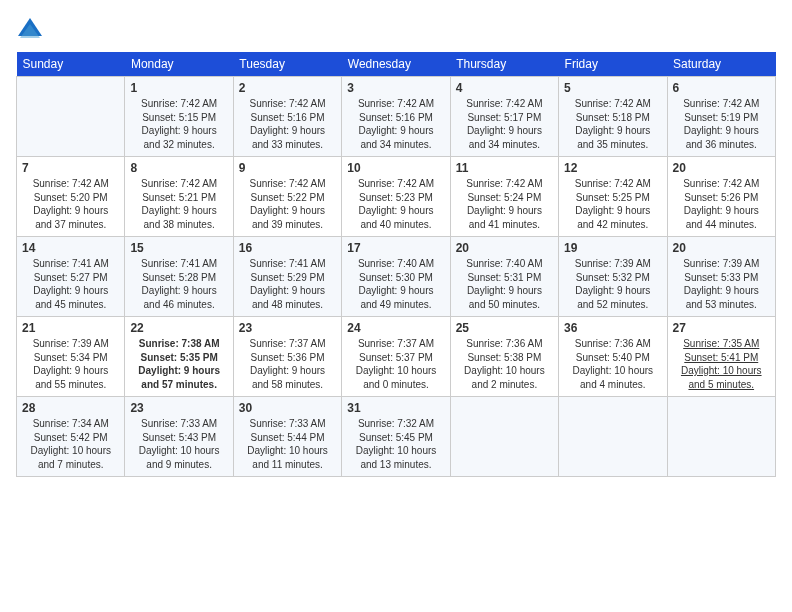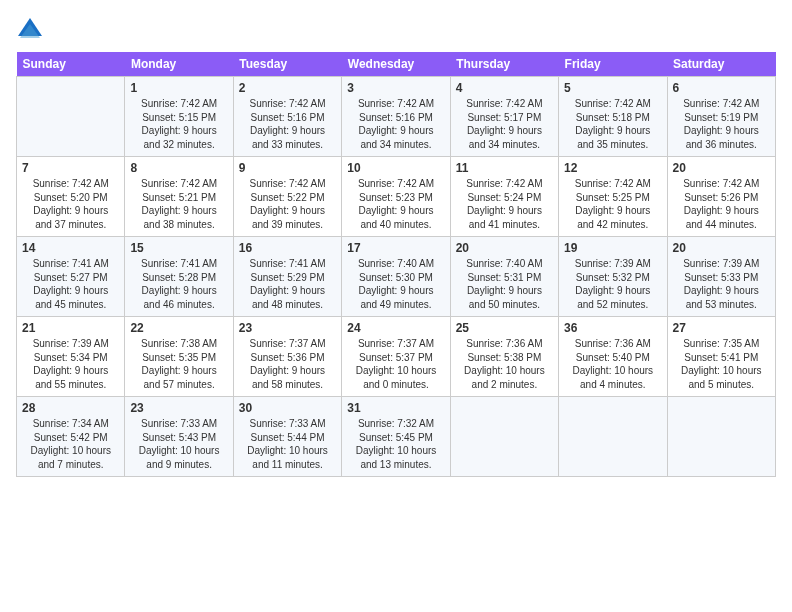--- a/index.html
+++ b/index.html
@@ -45,26 +45,26 @@
     .location-title {
       font-size: 16px;
       color: #333;
     }
     table {
       width: 100%;
       border-collapse: collapse;
       font-size: 11px;
     }
     thead tr th {
-      background-color: #8b5cf6;
+      background-color: #1d4ed8;
       color: #fff;
       text-align: left;
       padding: 5px 6px;
       font-size: 12px;
-      font-weight: bold;
+      font-weight: normal;
     }
     tbody tr td {
       border: 1px solid #ccc;
       vertical-align: top;
       padding: 4px 5px;
       height: 80px;
       width: 14.28%;
       color: #333;
     }
     tbody tr td .day-num {
@@ -272,21 +272,21 @@
       <tr>
         <td>
           <span class="day-num">21</span>
           <div class="day-info" style="white-space: pre-line;">Sunrise: 7:39 AM
 Sunset: 5:34 PM
 Daylight: 9 hours
 and 55 minutes.</div>
         </td>
         <td>
           <span class="day-num">22</span>
-          <div class="day-info" style="white-space: pre-line;">Sunrise: 7:38 AM
+          <div class="day-info" style="white-space: pre-line; font-weight: bold;">Sunrise: 7:38 AM
 Sunset: 5:35 PM
 Daylight: 9 hours
 and 57 minutes.</div>
         </td>
         <td>
           <span class="day-num">23</span>
           <div class="day-info" style="white-space: pre-line;">Sunrise: 7:37 AM
 Sunset: 5:36 PM
 Daylight: 9 hours
 and 58 minutes.</div>
@@ -307,21 +307,21 @@
         </td>
         <td>
           <span class="day-num">36</span>
           <div class="day-info" style="white-space: pre-line;">Sunrise: 7:36 AM
 Sunset: 5:40 PM
 Daylight: 10 hours
 and 4 minutes.</div>
         </td>
         <td>
           <span class="day-num">27</span>
-          <div class="day-info" style="white-space: pre-line;">Sunrise: 7:35 AM
+          <div class="day-info" style="white-space: pre-line; text-decoration: underline;">Sunrise: 7:35 AM
 Sunset: 5:41 PM
 Daylight: 10 hours
 and 5 minutes.</div>
         </td>
       </tr>
       <tr>
         <td>
           <span class="day-num">28</span>
           <div class="day-info" style="white-space: pre-line;">Sunrise: 7:34 AM
 Sunset: 5:42 PM

